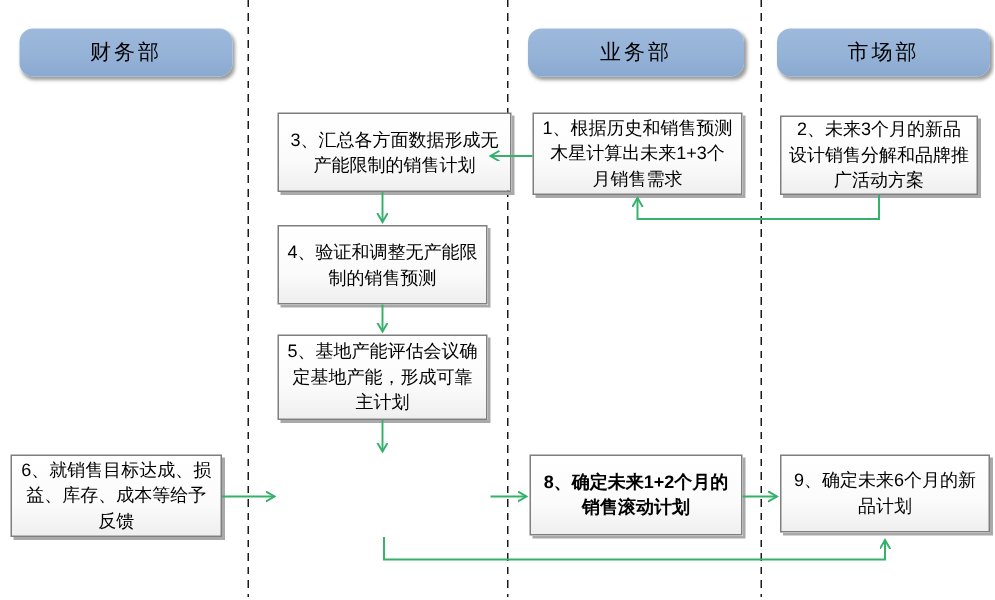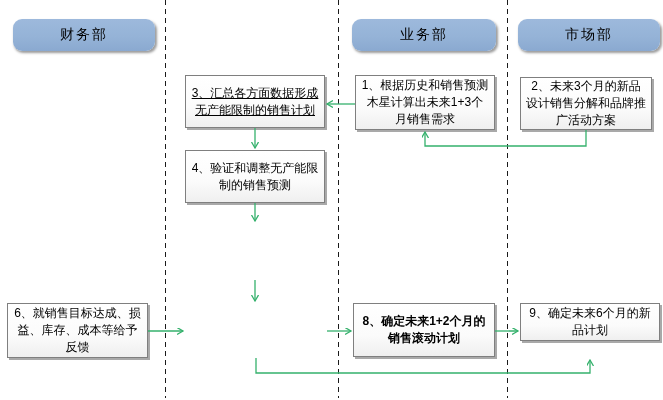--- a/index.html
+++ b/index.html
@@ -71,27 +71,28 @@
 <div id="canvas">
 
   <div class="lane-divider" style="left:165px;"></div>
   <div class="lane-divider" style="left:338px;"></div>
   <div class="lane-divider" style="left:507px;"></div>
 
   <div class="lane-header" style="left:13px;  top:19px; width:142px;">财务部</div>
   <div class="lane-header" style="left:352px; top:19px; width:144px;">业务部</div>
   <div class="lane-header" style="left:518px; top:19px; width:142px;">市场部</div>
 
-  <div class="process-box" style="left:185px; top:75px;  width:140px; height:53px;text-decoration:underline;">3、汇总各方面数据形成无产能限制的销售计划</div>
+  <div class="process-box" style="left:185px; top:75px;  width:156px; height:53px;">3、汇总各方面数据形成无产能限制的销售计划</div>
   <div class="process-box" style="left:355px; top:75px;  width:140px; height:55px;">1、根据历史和销售预测木星计算出未来1+3个月销售需求</div>
   <div class="process-box" style="left:520px; top:77px;  width:132px; height:53px;">2、未来3个月的新品设计销售分解和品牌推广活动方案</div>
   <div class="process-box" style="left:185px; top:150px; width:140px; height:53px;">4、验证和调整无产能限制的销售预测</div>
+  <div class="process-box" style="left:185px; top:223px; width:140px; height:57px;">5、基地产能评估会议确定基地产能，形成可靠主计划</div>
   <div class="process-box" style="left:7px;   top:303px; width:141px; height:55px;">6、就销售目标达成、损益、库存、成本等给予反馈</div>
   <div class="process-box" style="left:353px; top:303px; width:142px; height:54px;font-weight:bold;">8、确定未来1+2个月的销售滚动计划</div>
-  <div class="process-box" style="left:520px; top:303px; width:140px; height:38px;">9、确定未来6个月的新品计划</div>
+  <div class="process-box" style="left:520px; top:303px; width:140px; height:52px;">9、确定未来6个月的新品计划</div>
 
   <svg id="connector-layer" width="663" height="400" viewBox="0 0 663 400">
     <defs>
       <marker id="arrow-green" markerWidth="9" markerHeight="9" refX="6" refY="3.5" orient="auto" markerUnits="userSpaceOnUse">
         <path d="M0,0 L6,3.5 L0,7" fill="none" stroke="#35b16c" stroke-width="1.3"></path>
       </marker>
     </defs>
     <g fill="none" stroke="#35b16c" stroke-width="1.3">
       <polyline points="355,104 327,104" marker-end="url(#arrow-green)"></polyline>
       <polyline points="586,130 586,146 425,146 425,132" marker-end="url(#arrow-green)"></polyline>

